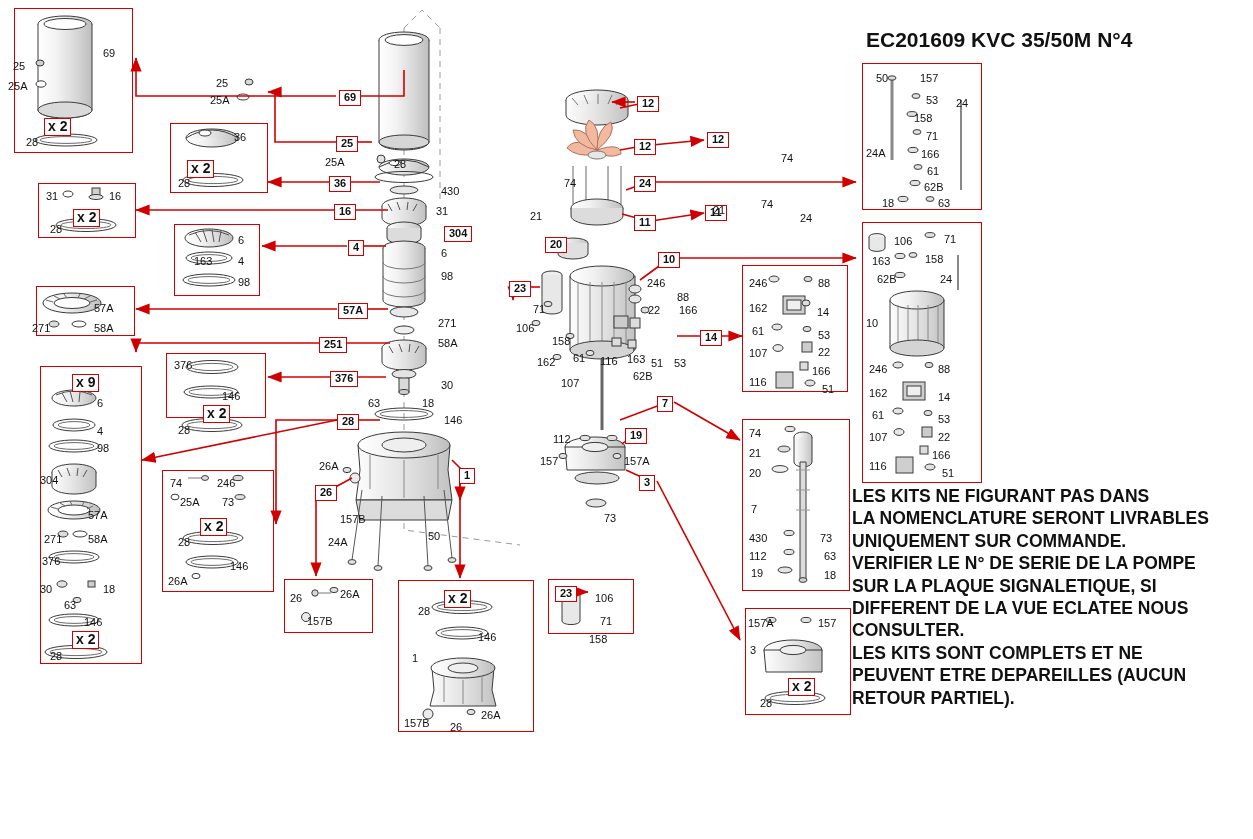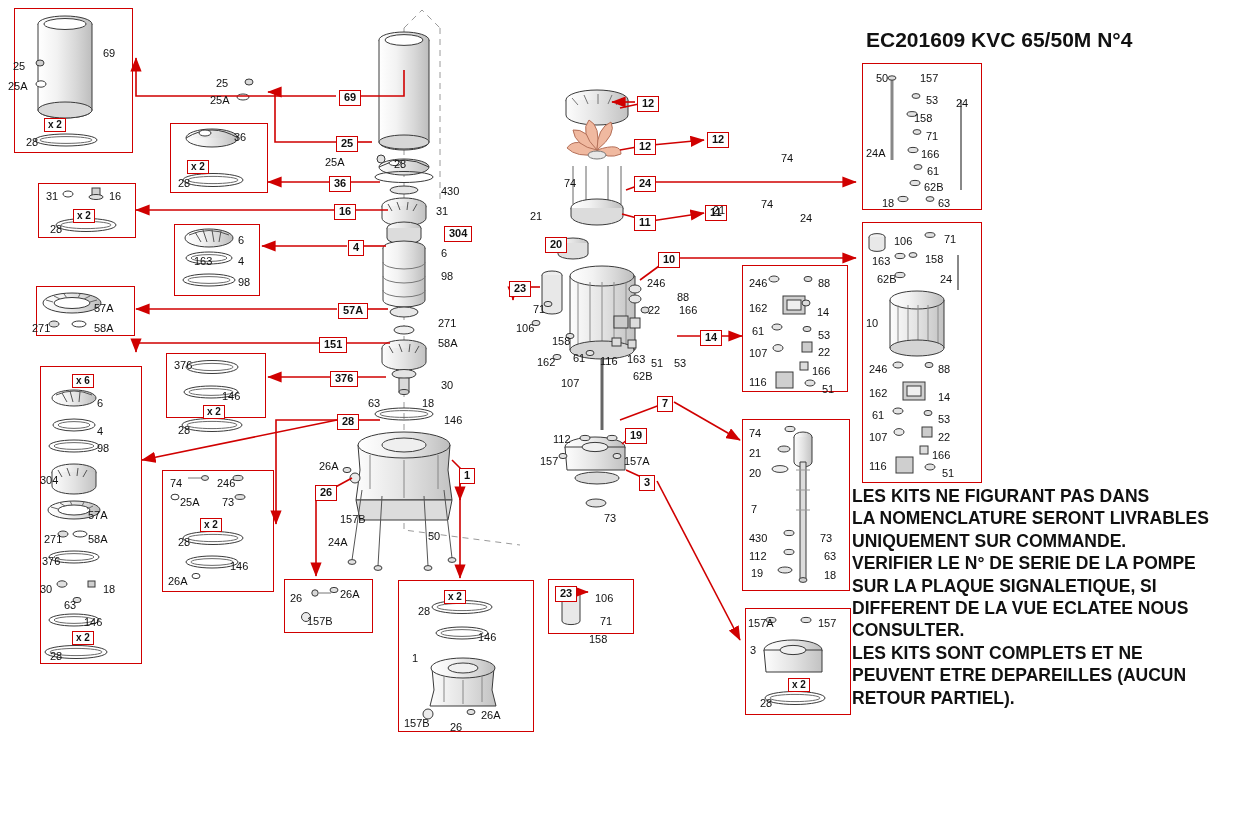--- a/index.html
+++ b/index.html
@@ -30,21 +30,21 @@
     font-weight:bold;
     padding:1px 4px 2px 4px;
     line-height:1;
     white-space:nowrap;
   }
   .qty{
     position:absolute;
     border:1.6px solid #d00000;
     background:#ffffff;
     color:#111;
-    font-size:10px;
+    font-size:14px;
     font-weight:bold;
     padding:0px 3px 1px 3px;
     line-height:1.1;
     white-space:nowrap;
   }
   
   .kit{
     position:absolute;
     border:1.6px solid #d00000;
     background:transparent;
@@ -503,21 +503,21 @@
   <div class="kit" style="left:162px;top:470px;width:110px;height:120px;"></div>
   <div class="kit" style="left:284px;top:579px;width:87px;height:52px;"></div>
   <div class="kit" style="left:398px;top:580px;width:134px;height:150px;"></div>
   <div class="kit" style="left:548px;top:579px;width:84px;height:53px;"></div>
   <div class="kit" style="left:742px;top:265px;width:104px;height:125px;"></div>
   <div class="kit" style="left:742px;top:419px;width:106px;height:170px;"></div>
   <div class="kit" style="left:745px;top:608px;width:104px;height:105px;"></div>
   <div class="kit" style="left:862px;top:63px;width:118px;height:145px;"></div>
   <div class="kit" style="left:862px;top:222px;width:118px;height:259px;"></div>
 
-  <div class="title" style="left:866px;top:28px;">EC201609 KVC 65/50M N°4</div>
+  <div class="title" style="left:866px;top:28px;">EC201609 KVC 35/50M N°4</div>
 
   <div class="note" style="left:852px;top:485px;">
     <div>LES KITS NE FIGURANT PAS DANS</div>
     <div>LA NOMENCLATURE SERONT LIVRABLES</div>
     <div>UNIQUEMENT SUR COMMANDE.</div>
     <div>VERIFIER LE N° DE SERIE DE LA POMPE</div>
     <div>SUR LA PLAQUE SIGNALETIQUE, SI</div>
     <div>DIFFERENT DE LA VUE ECLATEE NOUS</div>
     <div>CONSULTER.</div>
     <div>LES KITS SONT COMPLETS ET NE</div>
@@ -526,21 +526,21 @@
   </div>
 
   <div id="refbox-layer">
       <div class="refbox" style="left: 339px; top: 90px;">69</div>
       <div class="refbox" style="left: 336px; top: 136px;">25</div>
       <div class="refbox" style="left: 329px; top: 176px;">36</div>
       <div class="refbox" style="left: 334px; top: 204px;">16</div>
       <div class="refbox" style="left: 348px; top: 240px;">4</div>
       <div class="refbox" style="left: 444px; top: 226px;">304</div>
       <div class="refbox" style="left: 338px; top: 303px;">57A</div>
-      <div class="refbox" style="left: 319px; top: 337px;">151</div>
+      <div class="refbox" style="left: 319px; top: 337px;">251</div>
       <div class="refbox" style="left: 330px; top: 371px;">376</div>
       <div class="refbox" style="left: 337px; top: 414px;">28</div>
       <div class="refbox" style="left: 459px; top: 468px;">1</div>
       <div class="refbox" style="left: 315px; top: 485px;">26</div>
       <div class="refbox" style="left: 509px; top: 281px;">23</div>
       <div class="refbox" style="left: 637px; top: 96px;">12</div>
       <div class="refbox" style="left: 634px; top: 139px;">12</div>
       <div class="refbox" style="left: 707px; top: 132px;">12</div>
       <div class="refbox" style="left: 634px; top: 176px;">24</div>
       <div class="refbox" style="left: 634px; top: 215px;">11</div>
@@ -550,21 +550,21 @@
       <div class="refbox" style="left: 700px; top: 330px;">14</div>
       <div class="refbox" style="left: 657px; top: 396px;">7</div>
       <div class="refbox" style="left: 625px; top: 428px;">19</div>
       <div class="refbox" style="left: 639px; top: 475px;">3</div>
       <div class="refbox" style="left: 555px; top: 586px;">23</div>
     </div>
   <div id="qty-layer">
       <div class="qty" style="left: 44px; top: 118px;">x 2</div>
       <div class="qty" style="left: 187px; top: 160px;">x 2</div>
       <div class="qty" style="left: 73px; top: 209px;">x 2</div>
-      <div class="qty" style="left: 72px; top: 374px;">x 6</div>
+      <div class="qty" style="left: 72px; top: 374px;">x 9</div>
       <div class="qty" style="left: 203px; top: 405px;">x 2</div>
       <div class="qty" style="left: 200px; top: 518px;">x 2</div>
       <div class="qty" style="left: 72px; top: 631px;">x 2</div>
       <div class="qty" style="left: 444px; top: 590px;">x 2</div>
       <div class="qty" style="left: 788px; top: 678px;">x 2</div>
     </div>
   <div id="callout-layer">
       <div class="lbl" style="left: 103px; top: 48px;">69</div>
       <div class="lbl" style="left: 13px; top: 61px;">25</div>
       <div class="lbl" style="left: 8px; top: 81px;">25A</div>

